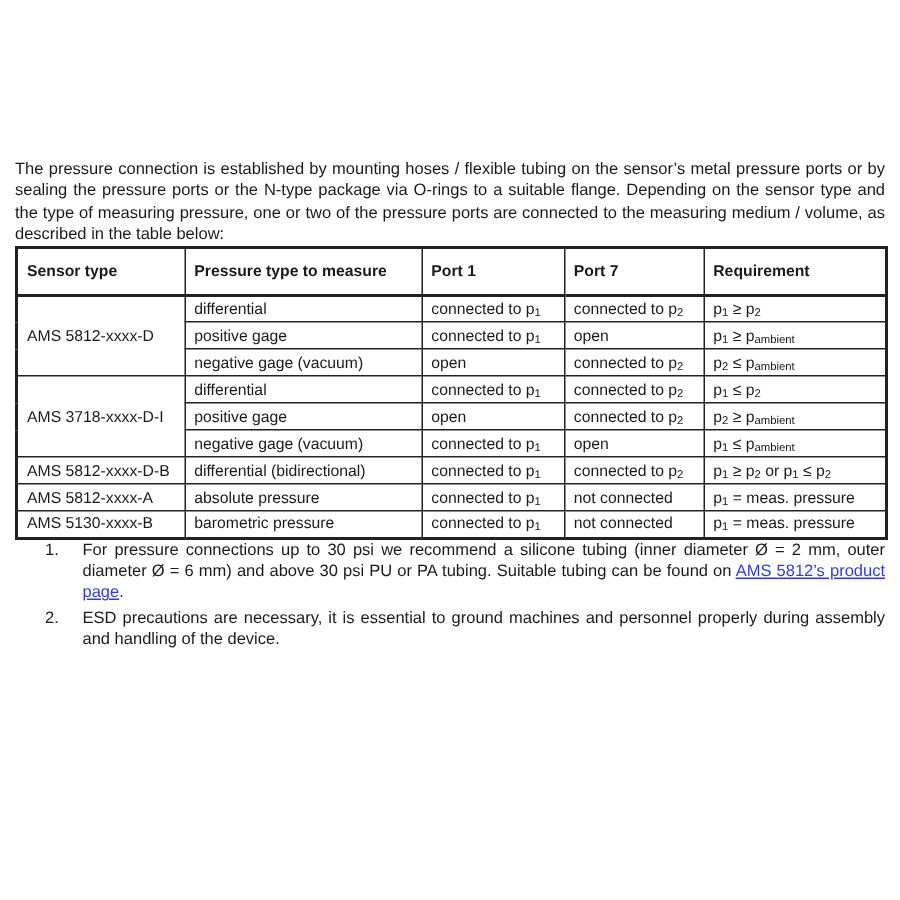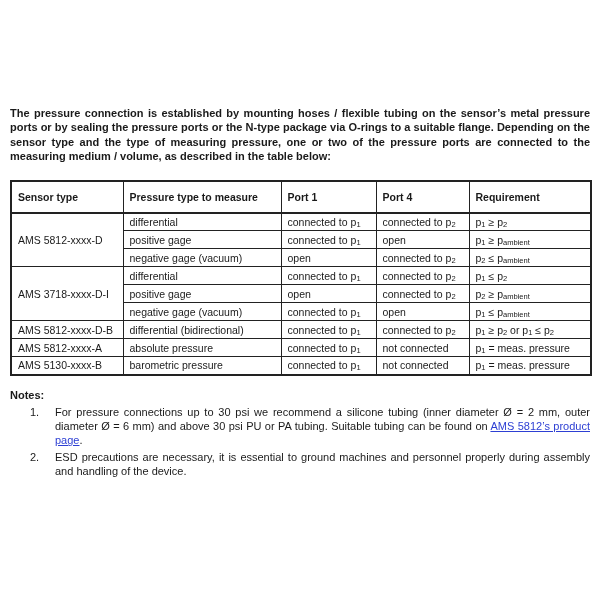--- a/index.html
+++ b/index.html
@@ -15,21 +15,21 @@
   .doc-heading {
     font-size: 12.5px;
     font-weight: bold;
     margin-bottom: 9px;
   }
   .para {
     font-size: 11px;
     line-height: 1.31;
     text-align: justify;
   }
-  .intro { margin-bottom: 16px; font-weight: bold; }
+  .intro { margin-bottom: 0; }
 
   table.pressure-table {
     width: 100%;
     border-collapse: collapse;
     font-size: 10.5px;
     border: 2px solid #222222;
     table-layout: fixed;
   }
   table.pressure-table th {
     border: 1px solid #222222;
@@ -94,21 +94,21 @@
       <col style="width:158px">
       <col style="width:95px">
       <col style="width:93px">
       <col style="width:122px">
     </colgroup>
     <thead>
       <tr>
         <th>Sensor type</th>
         <th>Pressure type to measure</th>
         <th>Port 1</th>
-        <th>Port 4</th>
+        <th>Port 7</th>
         <th>Requirement</th>
       </tr>
     </thead>
     <tbody>
         <tr>
           <td rowspan="3">AMS 5812-xxxx-D</td>
           <td>differential</td>
           <td>connected to p<sub>1</sub></td>
           <td>connected to p<sub>2</sub></td>
           <td>p<sub>1</sub> ≥ p<sub>2</sub></td>
@@ -162,21 +162,20 @@
           <td rowspan="1">AMS 5130-xxxx-B</td>
           <td>barometric pressure</td>
           <td>connected to p<sub>1</sub></td>
           <td>not connected</td>
           <td>p<sub>1</sub> = meas. pressure</td>
         </tr>
       </tbody>
   </table>
 
 
-  <div class="notes-heading">Notes:</div>
 
   <div id="notes-list">
       <div class="note-item">
         <span class="note-number">1.</span>
         <div class="note-body"><span>For pressure connections up to 30 psi we recommend a silicone tubing (inner diameter Ø = 2 mm, outer diameter Ø = 6 mm) and above 30 psi PU or PA tubing. Suitable tubing can be found on </span><a class="doc-link" href="#">AMS 5812’s product page</a><span>.</span></div>
       </div>
       <div class="note-item">
         <span class="note-number">2.</span>
         <div class="note-body"><span>ESD precautions are necessary, it is essential to ground machines and personnel properly during assembly and handling of the device.</span></div>
       </div>

